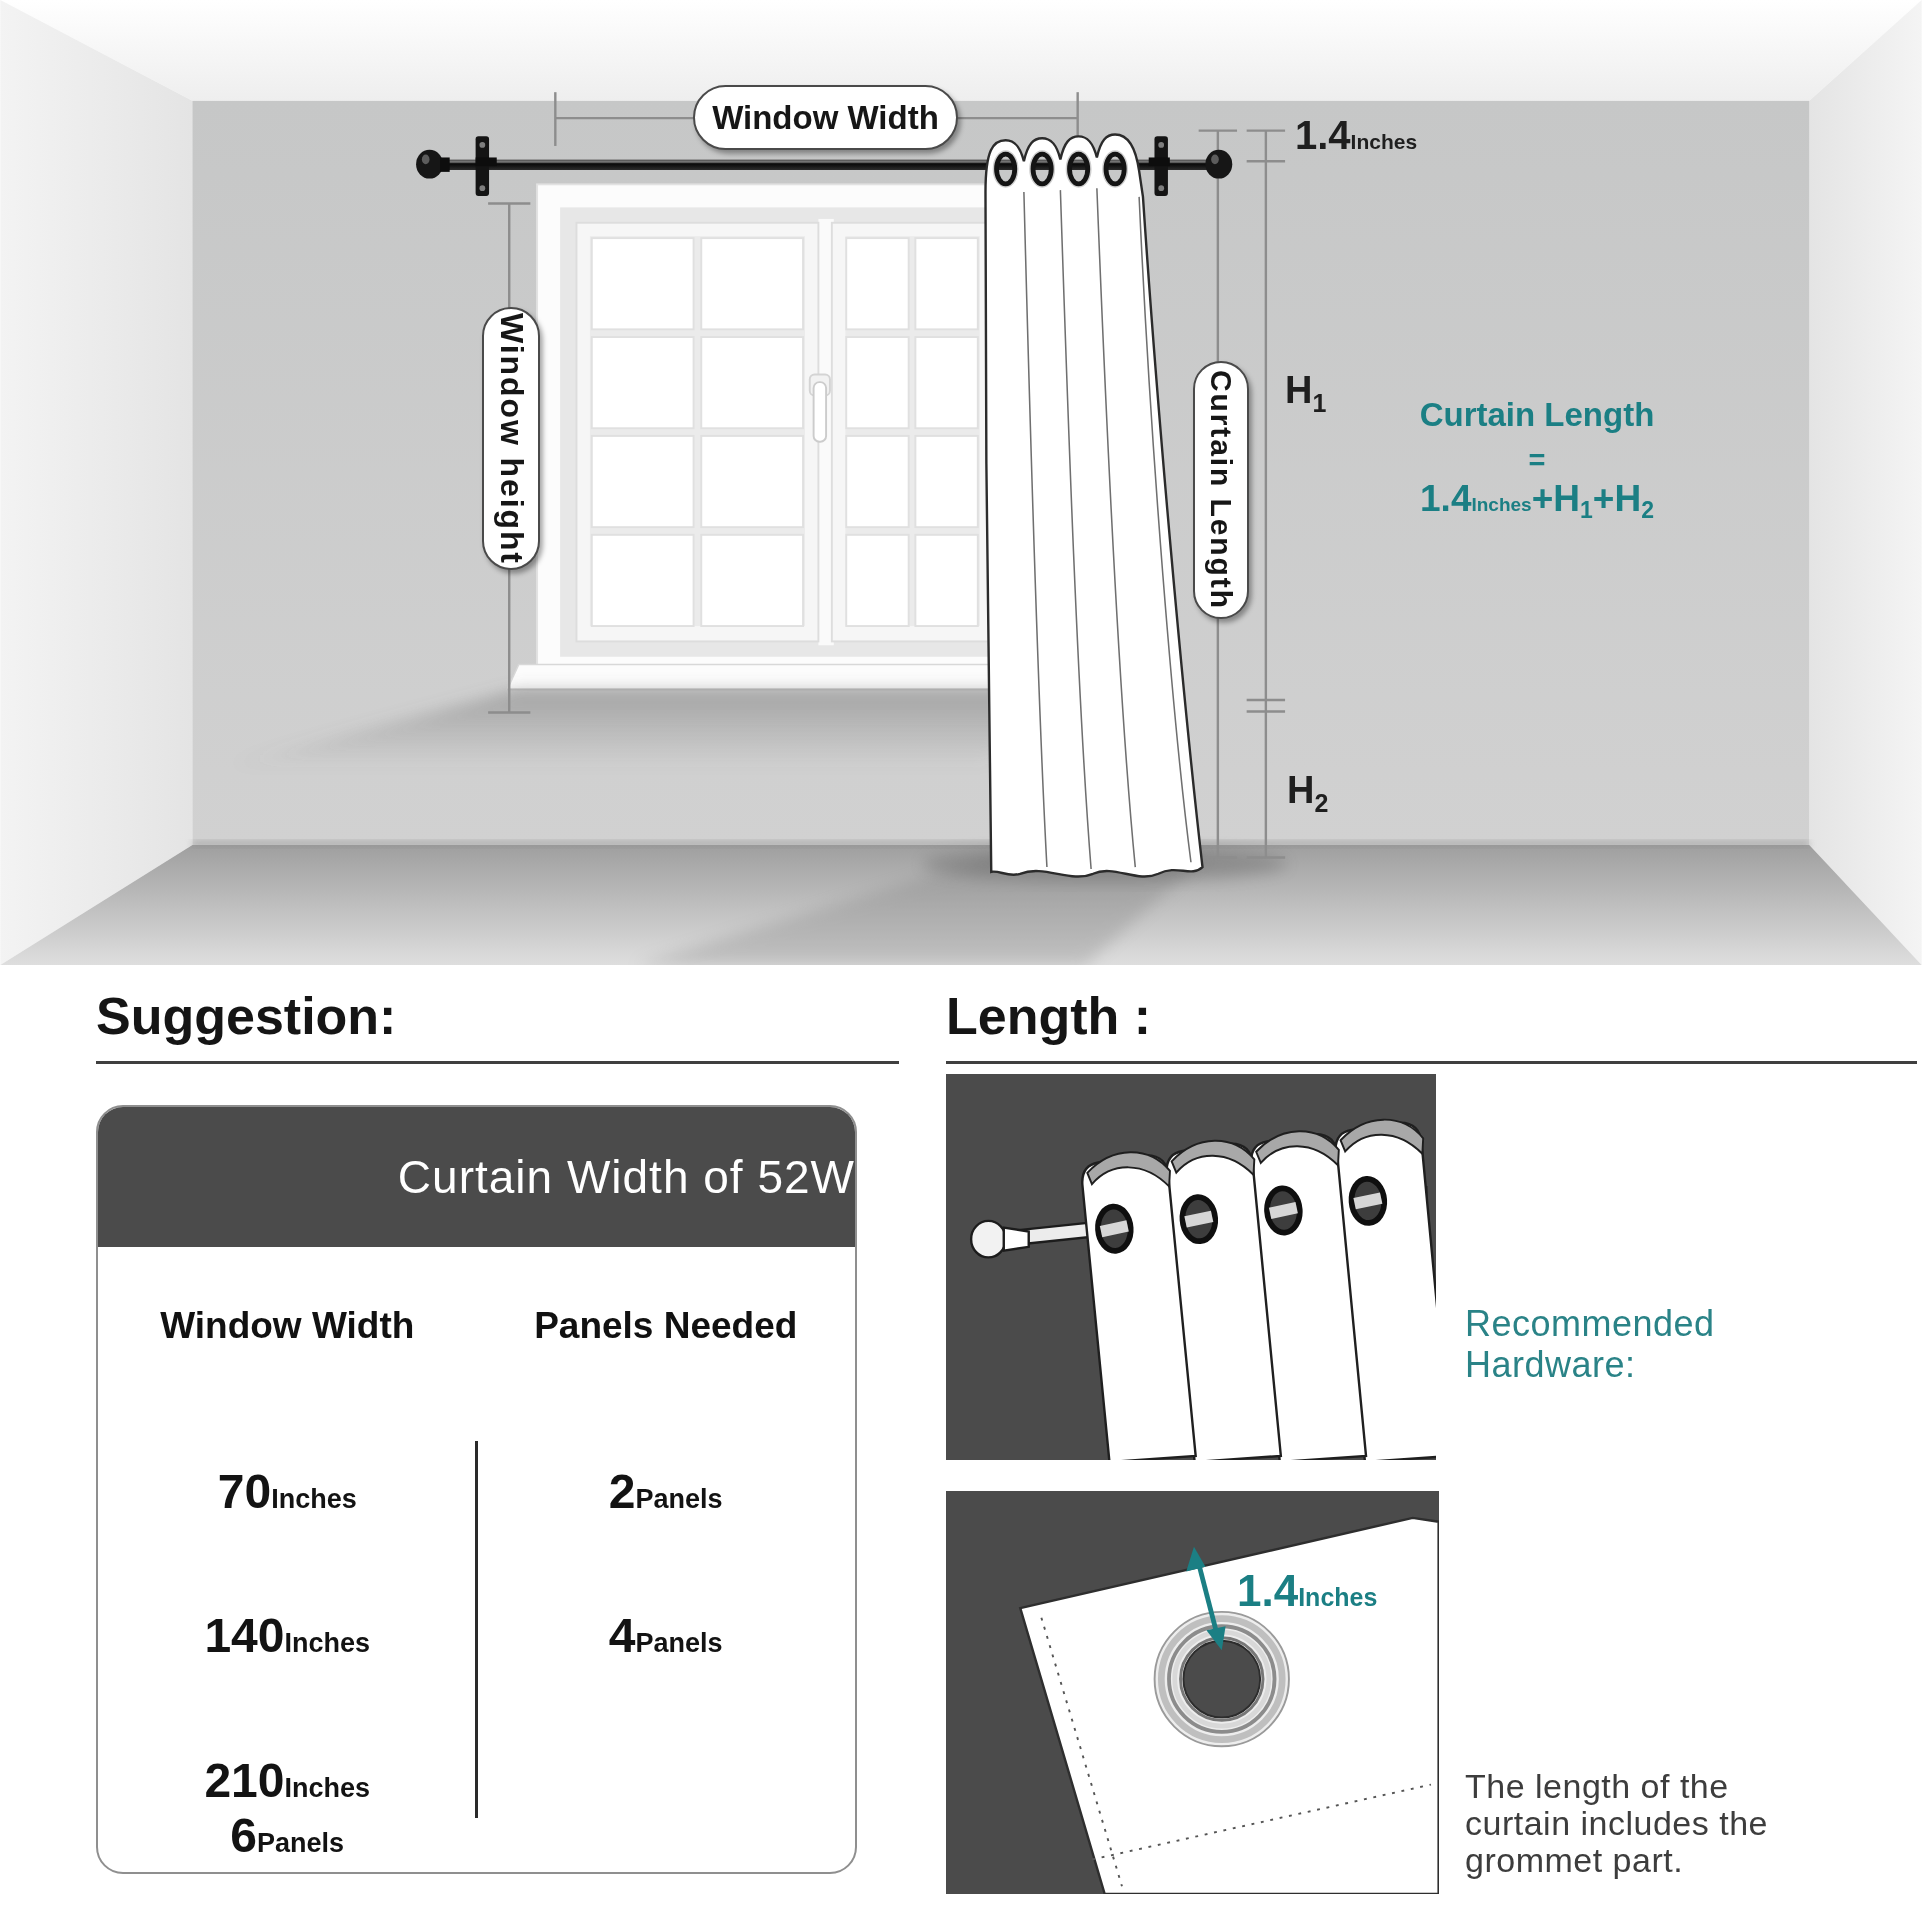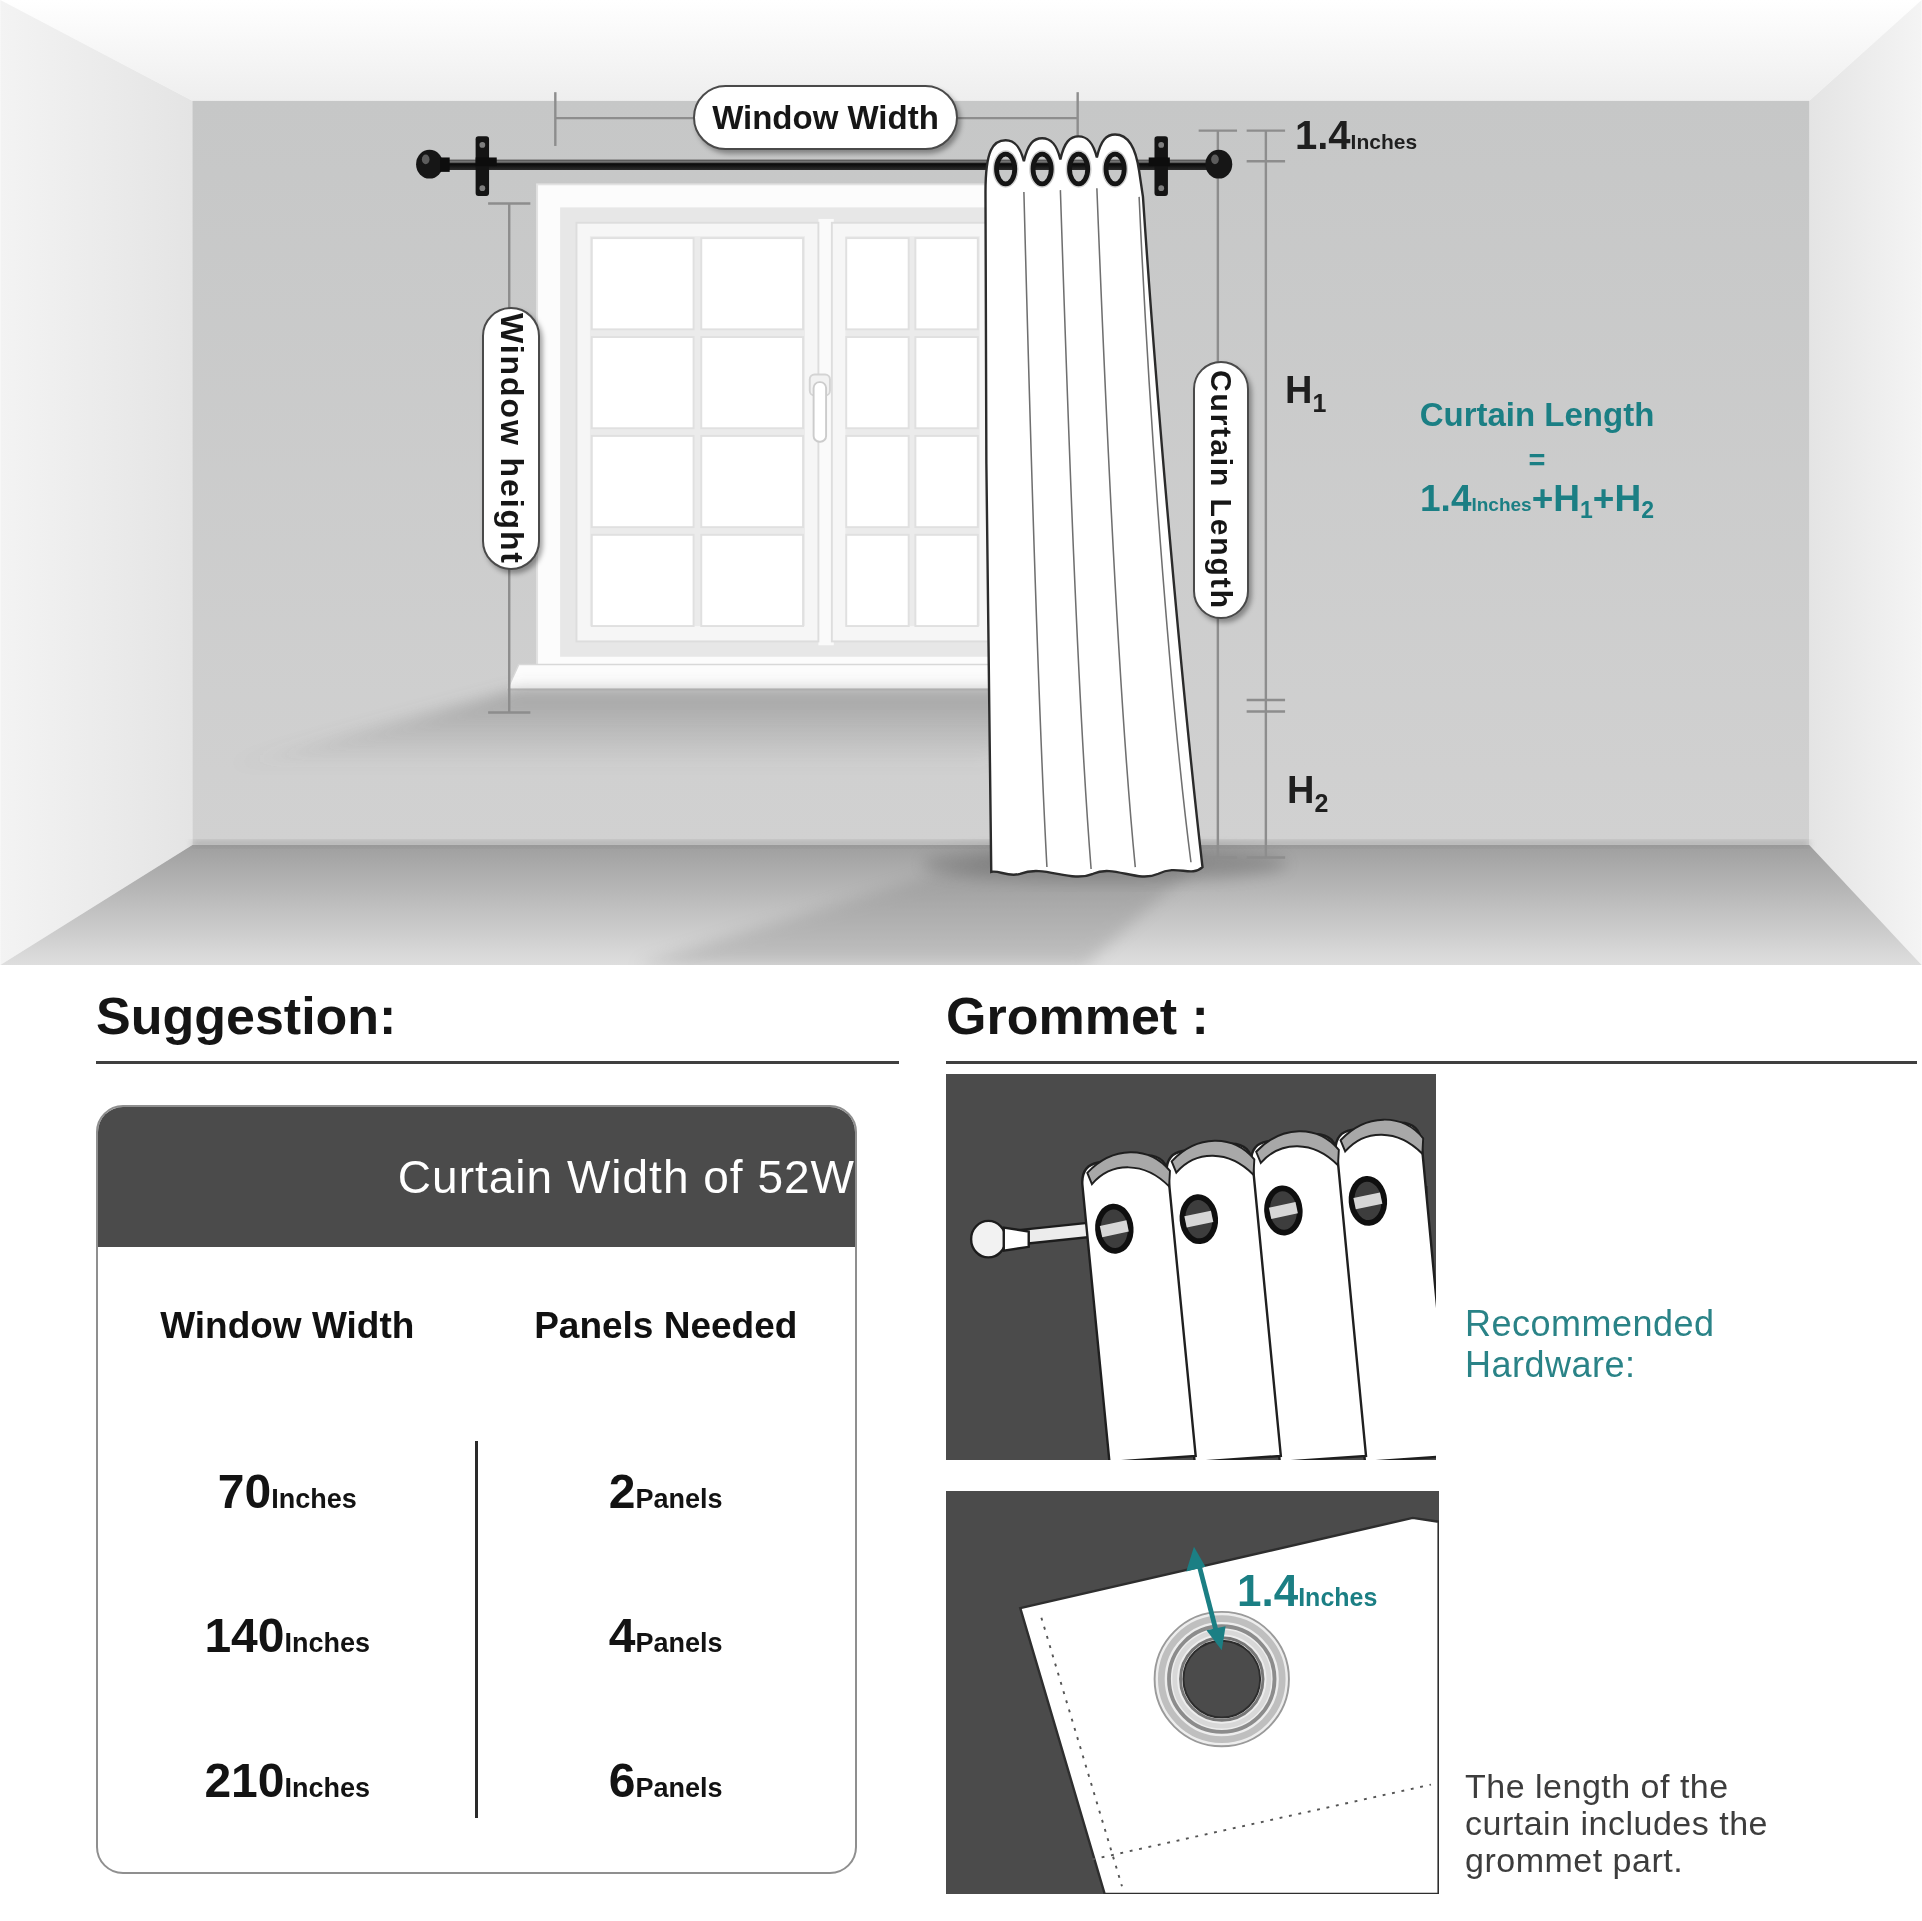--- a/index.html
+++ b/index.html
@@ -252,27 +252,27 @@
   </div>
   <div class="sdivider"></div>
   <div class="srow" style="top:357px;">
     <div><span class="bv">70</span><span class="bu">Inches</span></div>
     <div><span class="bv">2</span><span class="bu">Panels</span></div>
   </div>
   <div class="srow" style="top:501px;">
     <div><span class="bv">140</span><span class="bu">Inches</span></div>
     <div><span class="bv">4</span><span class="bu">Panels</span></div>
   </div>
-  <div class="srow" style="top:646px;">
+  <div class="srow" style="top:646px;flex-direction:column;">
     <div><span class="bv">210</span><span class="bu">Inches</span></div>
     <div><span class="bv">6</span><span class="bu">Panels</span></div>
   </div>
 </div>
 
-<div class="section-heading" style="left:946px;top:986px;">Grommet :</div>
+<div class="section-heading" style="left:946px;top:986px;">Length :</div>
 <div class="rule" style="left:946px;top:1061px;width:971px;"></div>
 
 <div class="gimg" style="left:946px;top:1074px;width:490px;height:386px;">
 <svg width="490" height="386" viewBox="0 0 510 402">
   <rect x="0" y="0" width="510" height="402" fill="#4b4b4b"></rect>
 
   <path d="M62,179 L500,133 L500,118 L62,164 Z" fill="#ececec" stroke="#1c1c1c" stroke-width="2.5"></path>
   <ellipse cx="44" cy="172" rx="18" ry="19" fill="#f2f2f2" stroke="#1c1c1c" stroke-width="2.5"></ellipse>
   <path d="M60,160 L86,164 L86,180 L60,184 Z" fill="#ffffff" stroke="#1c1c1c" stroke-width="2.5"></path>
 

